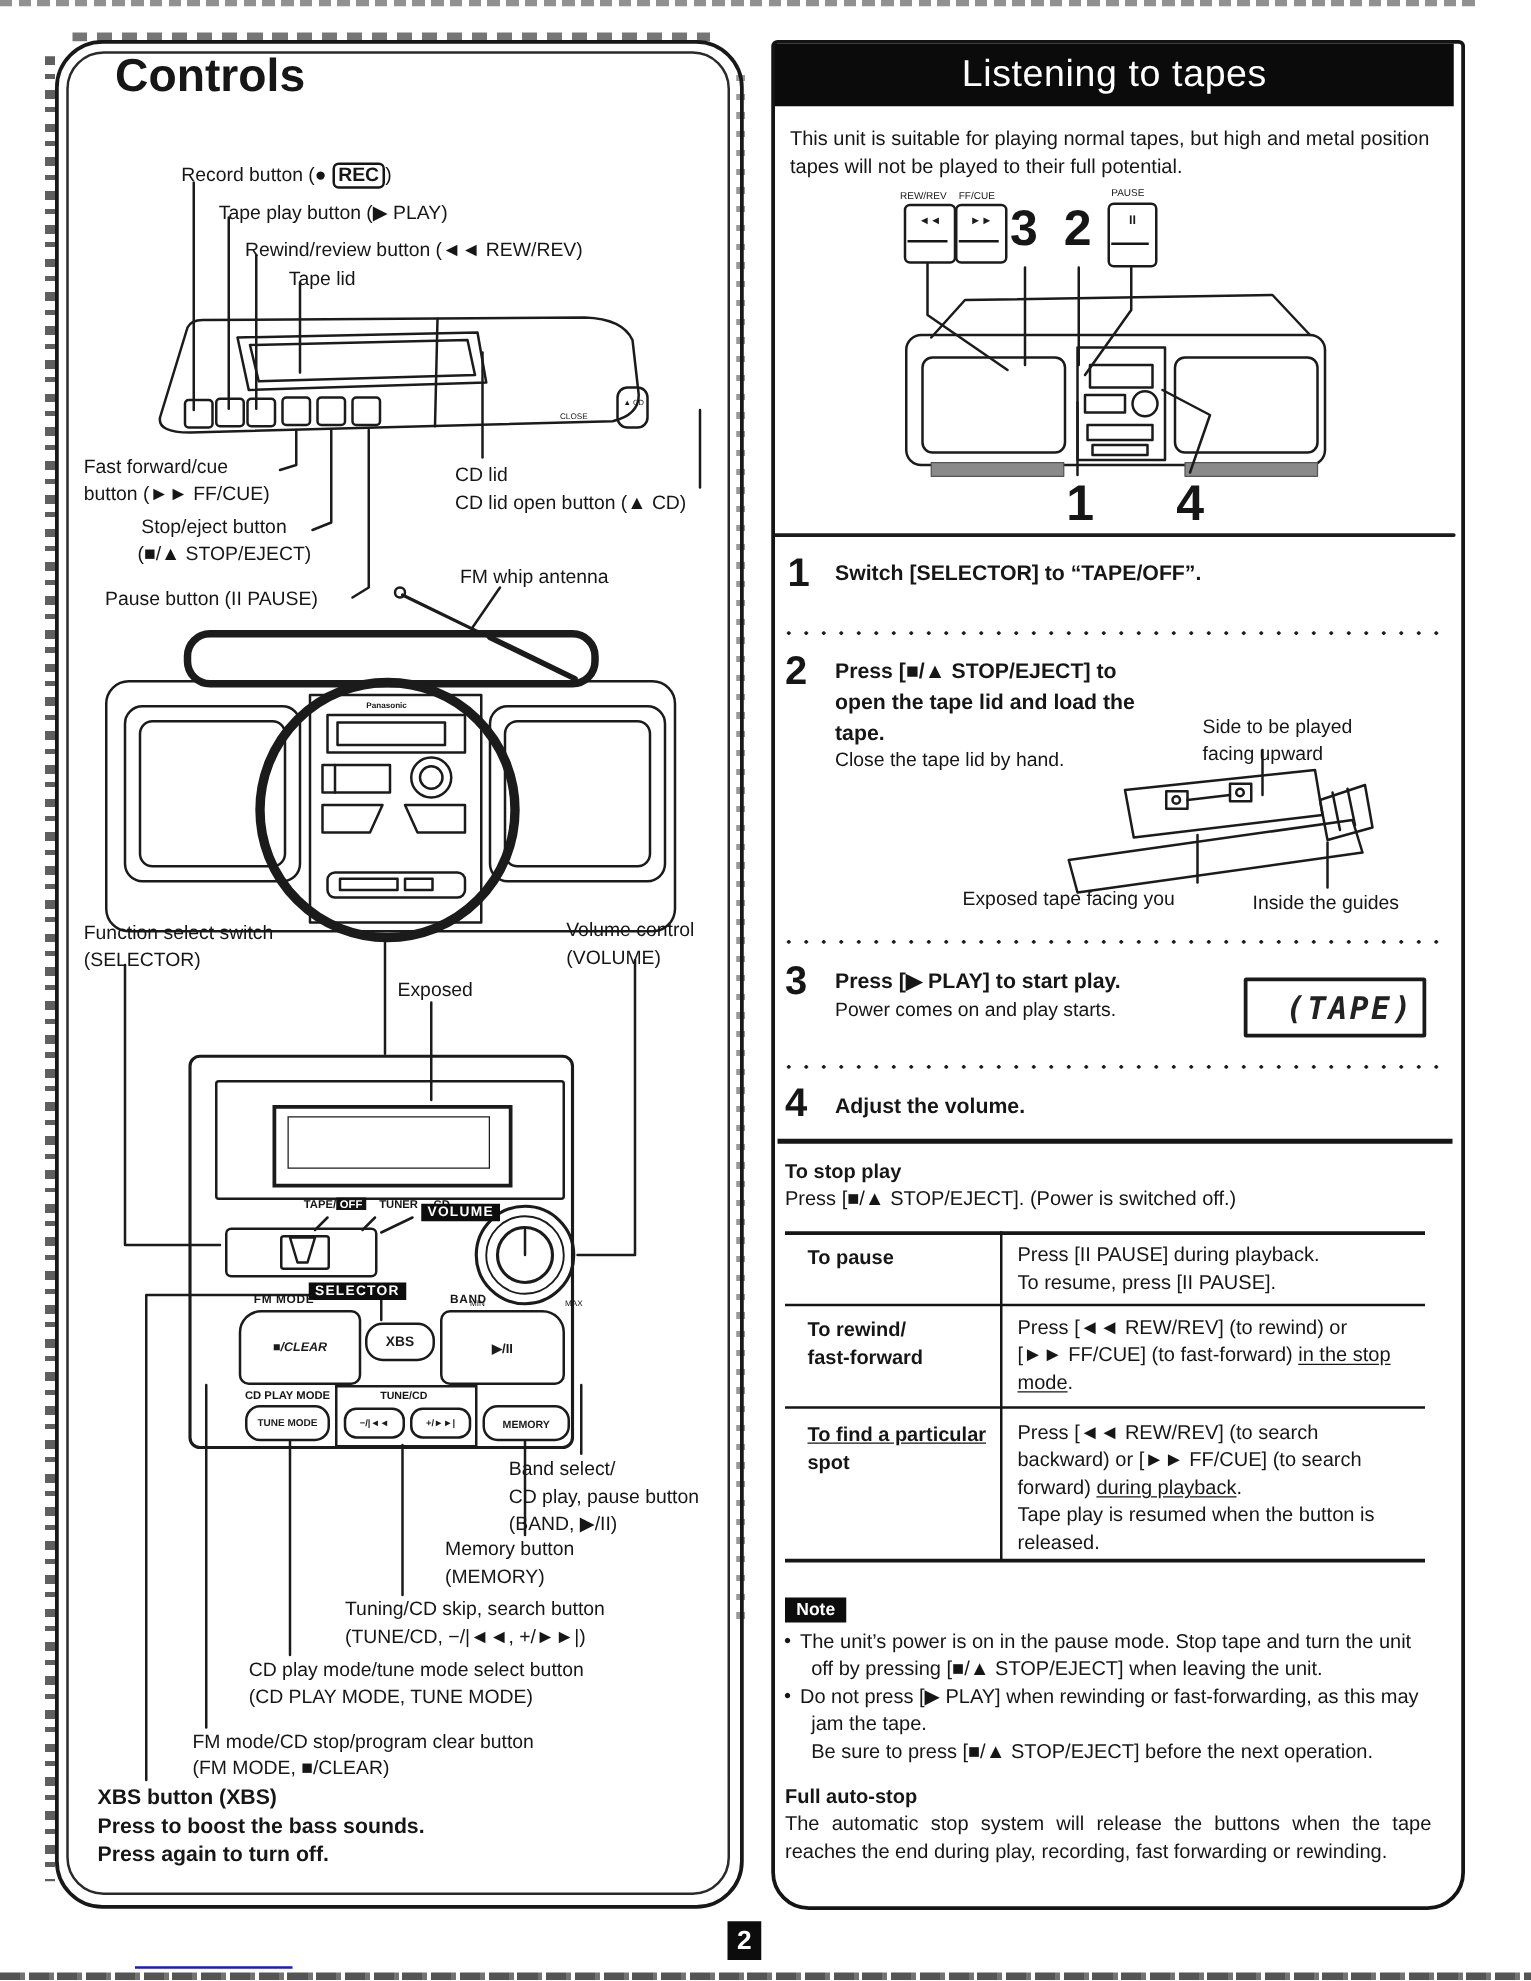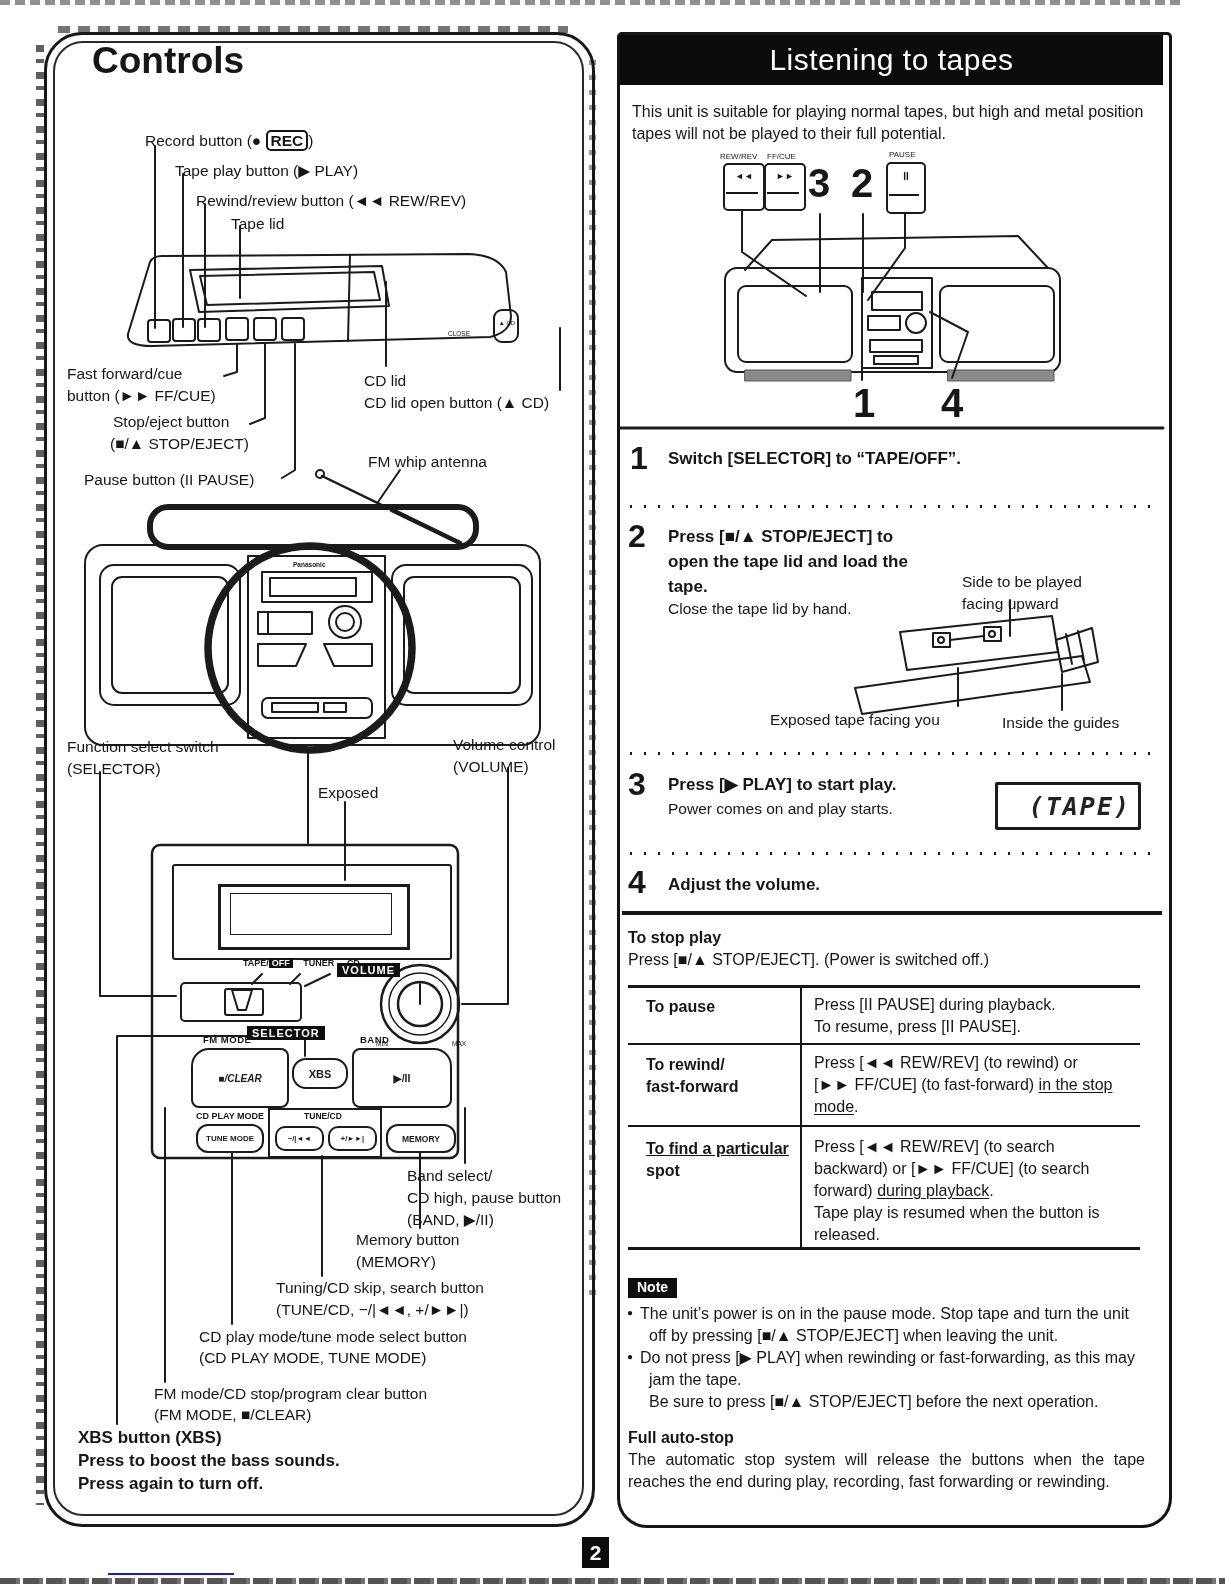--- a/index.html
+++ b/index.html
@@ -226,21 +226,21 @@
 
   <div class="t" style="left:196px;top:1111px;font-size:9px;font-weight:bold;">CD PLAY MODE</div>
   <div style="position:absolute;left:268px;top:1108px;width:110px;height:46px;border:2.5px solid #1b1b1b;"></div>
   <div class="t" style="left:268px;top:1111px;width:110px;text-align:center;font-size:8.5px;font-weight:bold;">TUNE/CD</div>
   <div class="btn" style="left:275px;top:1126px;width:45px;height:21px;border-radius:10px;font-size:7.5px;">−/|◄◄</div>
   <div class="btn" style="left:328px;top:1126px;width:45px;height:21px;border-radius:10px;font-size:7.5px;">+/►►|</div>
   <div class="btn" style="left:196px;top:1124px;width:64px;height:25px;border-radius:12px;font-size:8px;">TUNE MODE</div>
   <div class="btn" style="left:386px;top:1124px;width:66px;height:25px;border-radius:12px;font-size:8.5px;">MEMORY</div>
 
   <div class="t" style="left:407px;top:1166px;">Band select/</div>
-  <div class="t" style="left:407px;top:1188px;">CD high, pause button</div>
+  <div class="t" style="left:407px;top:1188px;">CD play, pause button</div>
   <div class="t" style="left:407px;top:1210px;">(BAND, ▶/II)</div>
   <div class="t" style="left:356px;top:1230px;">Memory button</div>
   <div class="t" style="left:356px;top:1252px;">(MEMORY)</div>
   <div class="t" style="left:276px;top:1278px;">Tuning/CD skip, search button</div>
   <div class="t" style="left:276px;top:1300px;">(TUNE/CD, −/|◄◄, +/►►|)</div>
   <div class="t" style="left:199px;top:1327px;">CD play mode/tune mode select button</div>
   <div class="t" style="left:199px;top:1348px;">(CD PLAY MODE, TUNE MODE)</div>
   <div class="t" style="left:154px;top:1384px;">FM mode/CD stop/program clear button</div>
   <div class="t" style="left:154px;top:1405px;">(FM MODE, ■/CLEAR)</div>
   <div class="t bld s17" style="left:78px;top:1427px;">XBS button (XBS)</div>

